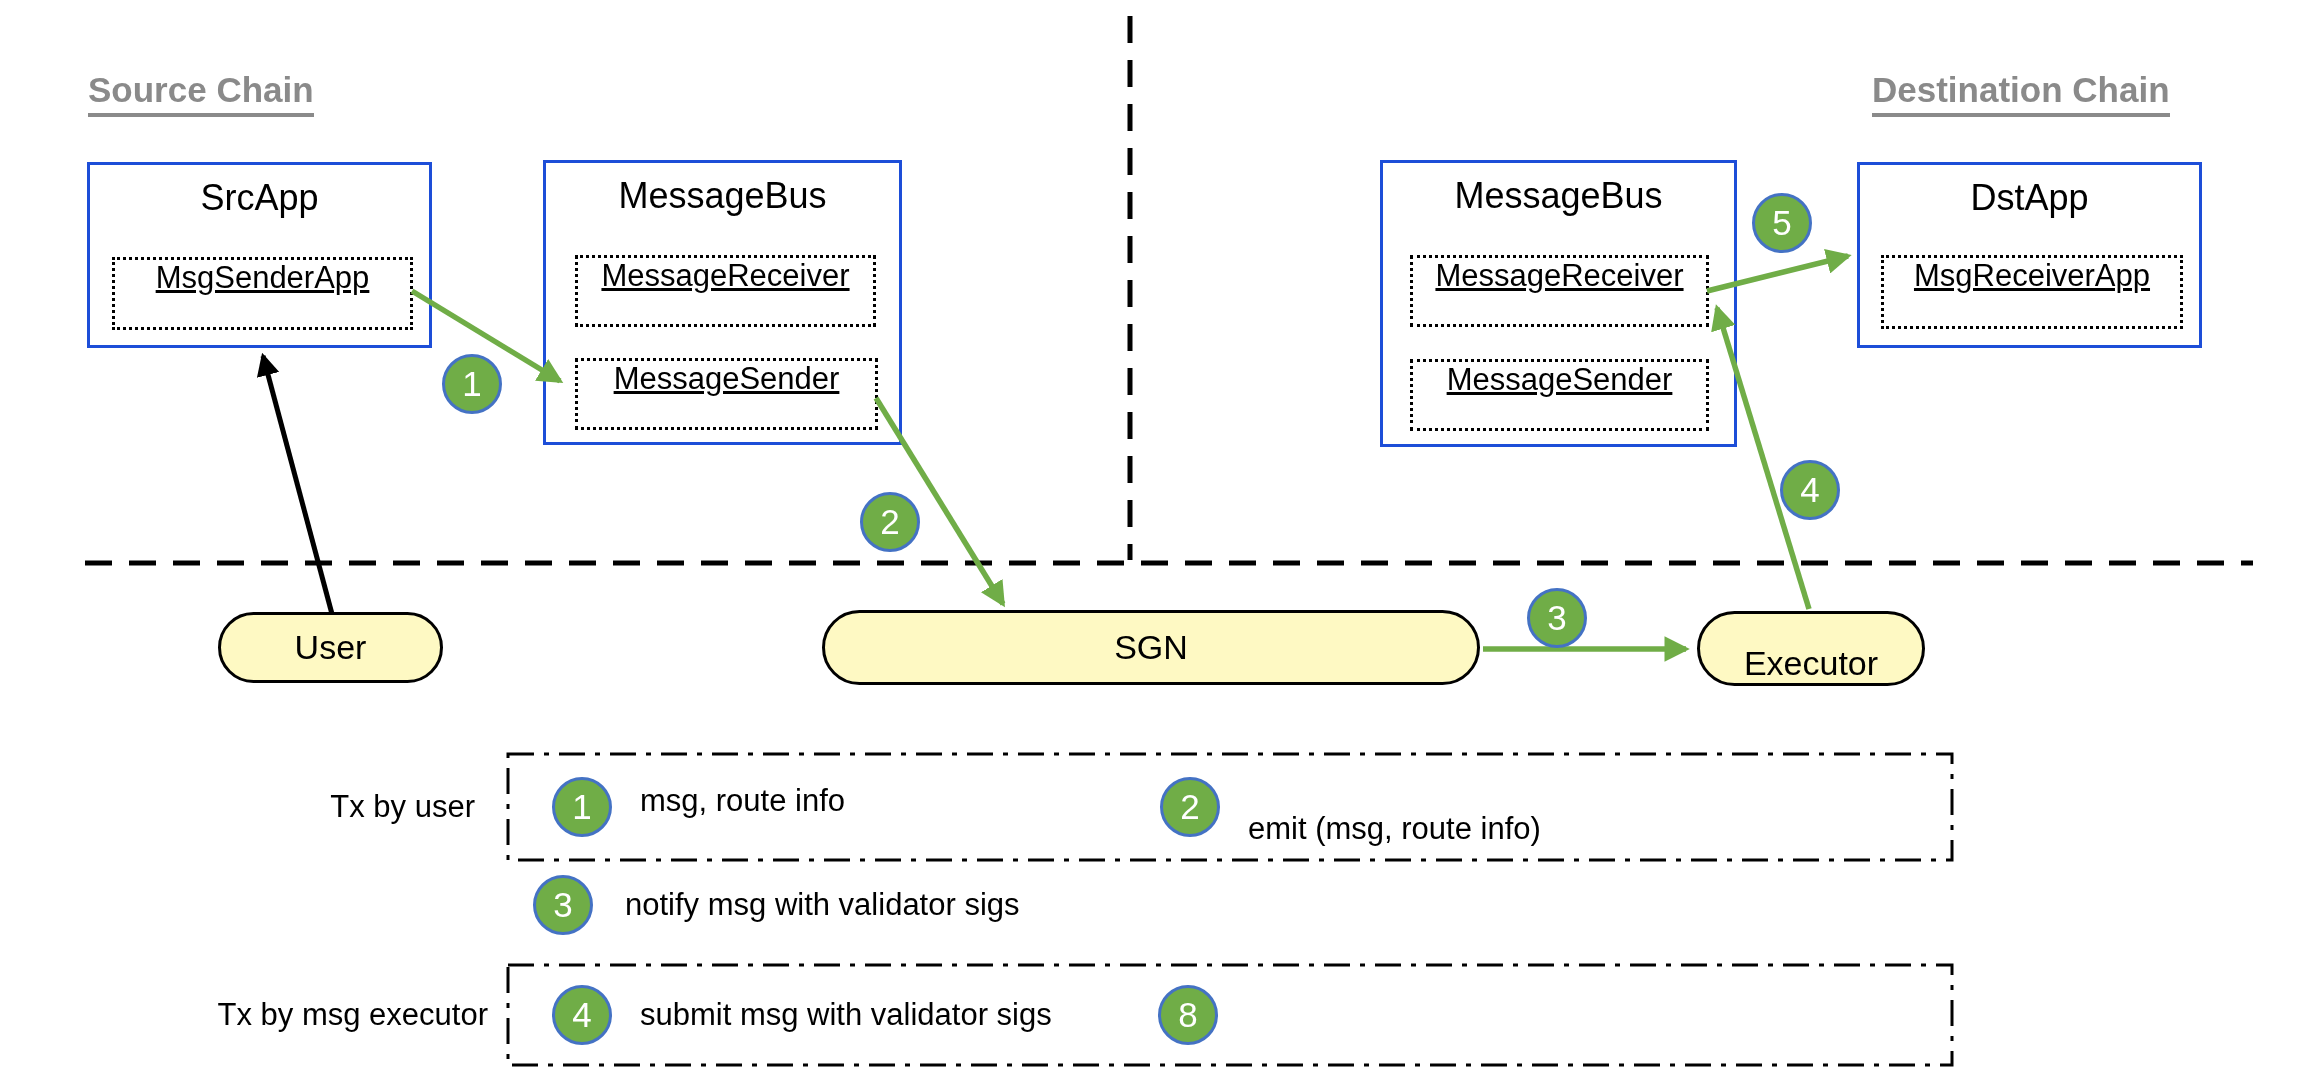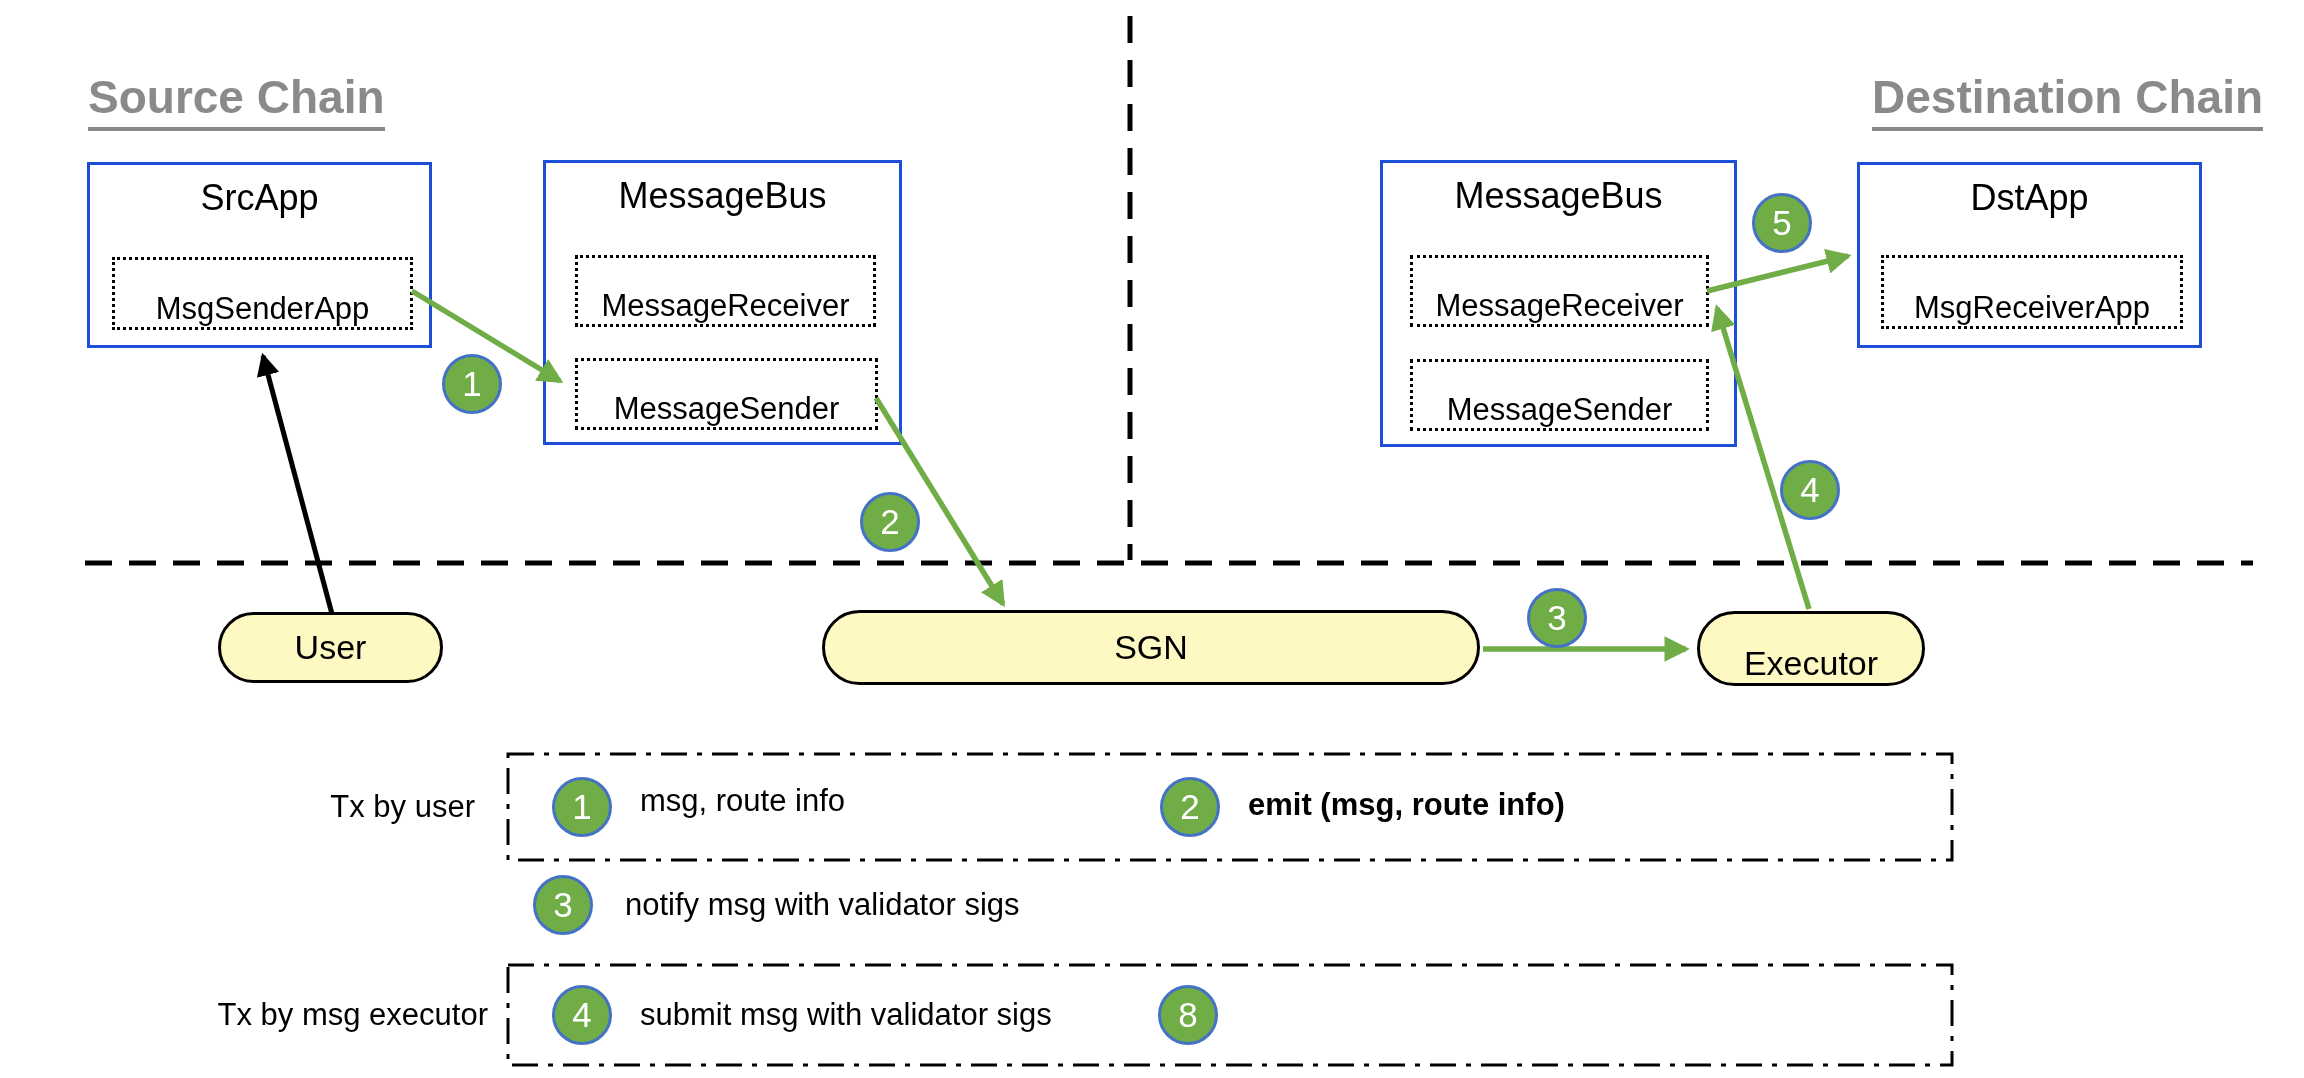--- a/index.html
+++ b/index.html
@@ -1,28 +1,28 @@
 <!DOCTYPE html>
 <html><head>
 <meta charset="utf-8">
 <style>
   html,body{margin:0;padding:0;background:#ffffff;}
   .canvas{
     position:relative;width:2304px;height:1078px;background:#ffffff;
     font-family:"Liberation Sans",sans-serif;color:#000;overflow:hidden;
   }
   .chain-heading{
-    position:absolute;font-size:46px;font-weight:700;color:#8a8a8a;
+    position:absolute;font-size:35px;font-weight:700;color:#8a8a8a;
     border-bottom:4px solid #8a8a8a;padding-bottom:3px;white-space:nowrap;z-index:2;
   }
   .box{position:absolute;border:3px solid #1d4ed8;background:#fff;box-sizing:border-box;z-index:2;}
   .box-title{text-align:center;font-size:36px;margin-top:12px;white-space:nowrap;}
   .dotted{
     position:absolute;border:3px dotted #000;box-sizing:border-box;
-    display:flex;align-items:flex-end;justify-content:center;font-size:31px;white-space:nowrap;
+    display:flex;align-items:flex-start;justify-content:center;font-size:31px;white-space:nowrap;text-decoration:underline;
   }
   .pill{
     position:absolute;border:3px solid #000;border-radius:42px;background:#fef9c3;
     display:flex;align-items:center;justify-content:center;font-size:34px;
     box-sizing:border-box;z-index:2;white-space:nowrap;
   }
   .step{
     position:absolute;width:60px;height:60px;border-radius:50%;
     background:#70AD47;border:3px solid #4472C4;color:#fff;font-size:35px;
     display:flex;align-items:center;justify-content:center;box-sizing:border-box;z-index:6;
@@ -113,21 +113,21 @@
   <div class="step" style="left:1780px;top:460px;">4</div>
   <div class="step" style="left:1752px;top:193px;">5</div>
 
   <div class="llabel" style="left:140px;width:335px;top:807px;">Tx by user</div>
   <div class="llabel" style="left:140px;width:348px;top:1015px;">Tx by msg executor</div>
 
   <div class="step" style="left:552px;top:777px;">1</div>
   <div class="ltext" style="left:640px;top:801px;">msg, route info</div>
 
   <div class="step" style="left:1160px;top:777px;">2</div>
-  <div class="ltext" style="left:1248px;top:805px;font-weight:bold;">emit (msg, route info)</div>
+  <div class="ltext" style="left:1248px;top:829px;">emit (msg, route info)</div>
 
   <div class="step" style="left:533px;top:875px;">3</div>
   <div class="ltext" style="left:625px;top:905px;">notify msg with validator sigs</div>
 
   <div class="step" style="left:552px;top:985px;">4</div>
   <div class="ltext" style="left:640px;top:1015px;">submit msg with validator sigs</div>
 
   <div class="step" style="left:1158px;top:985px;">8</div>
 
 </div>

